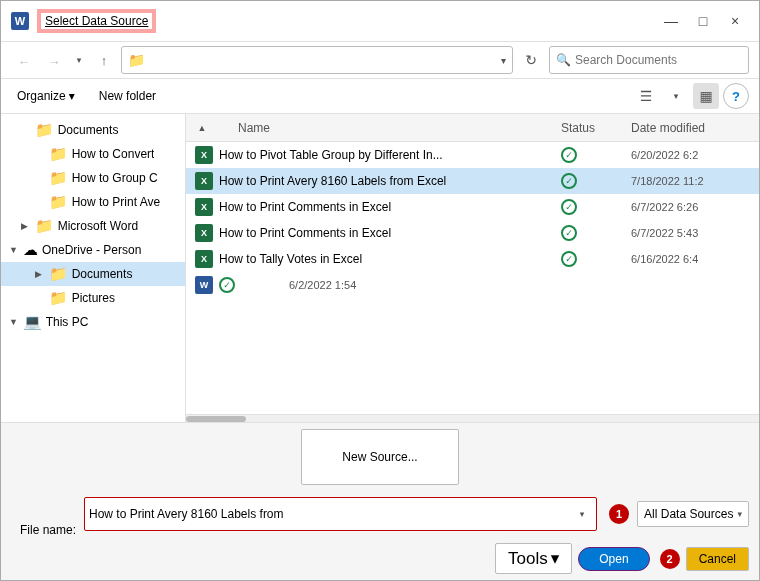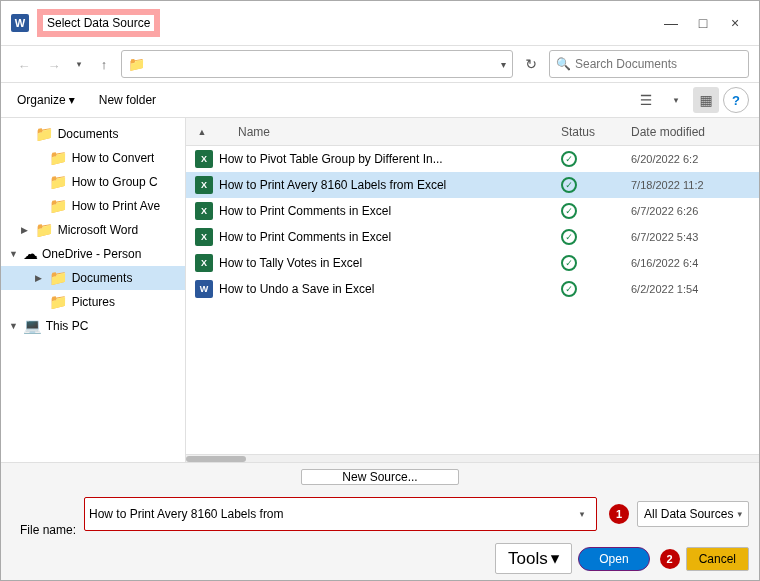--- a/index.html
+++ b/index.html
@@ -39,22 +39,23 @@
       align-items: center;
       justify-content: center;
       color: white;
       font-weight: bold;
       font-size: 11px;
       border-radius: 2px;
     }
     .title-bar-title {
       font-size: 12px;
       color: #000;
-      border: 6px solid #fca5a5;
+      border: 4px solid #fca5a5;
       padding: 1px 4px;
+      text-decoration: underline;
     }
     .title-bar-controls {
       display: flex;
       gap: 4px;
     }
     .title-btn {
       width: 28px;
       height: 22px;
       border: none;
       background: transparent;
@@ -376,21 +377,21 @@
       border-top: 1px solid #e0e0e0;
       background: #f5f5f5;
       padding: 6px 10px;
     }
     .new-source-row {
       display: flex;
       justify-content: center;
       margin-bottom: 6px;
     }
     .new-source-btn {
-      padding: 0 40px;
+      padding: 20px 40px;
       border: 1px solid #bbb;
       background: #fff;
       cursor: pointer;
       font-size: 12px;
       color: #000;
       border-radius: 2px;
     }
 
     .filename-row {
       display: flex;
@@ -703,21 +704,20 @@
           <span class="file-status">
             <span class="status-check">✓</span>
           </span>
           <span class="file-date">6/16/2022 6:4</span>
         </div>
 
         <div class="file-item">
           <div class="file-item-icon">
             <div class="word-icon">W</div>
           </div>
-          <span class="file-name">How to Undo a Save in Excel</span>
           <span class="file-status">
             <span class="status-check">✓</span>
           </span>
           <span class="file-date">6/2/2022 1:54</span>
         </div>
       </div>
 
       <div class="hscroll-bar">
         <div class="hscroll-thumb"></div>
       </div>

